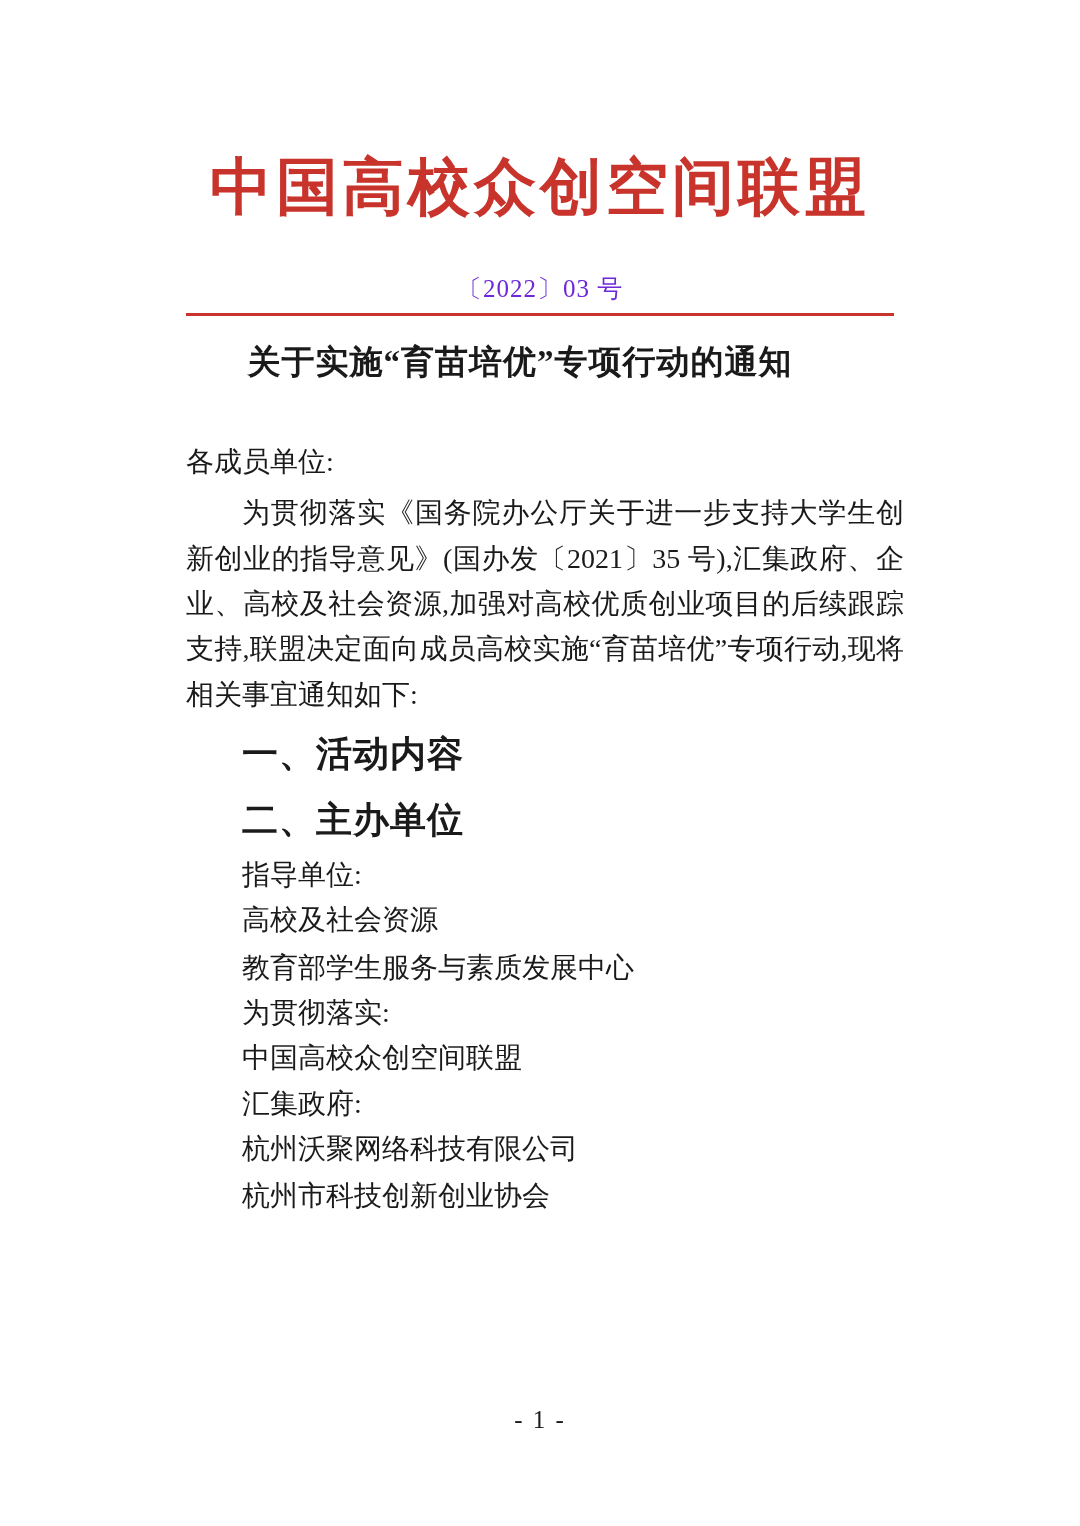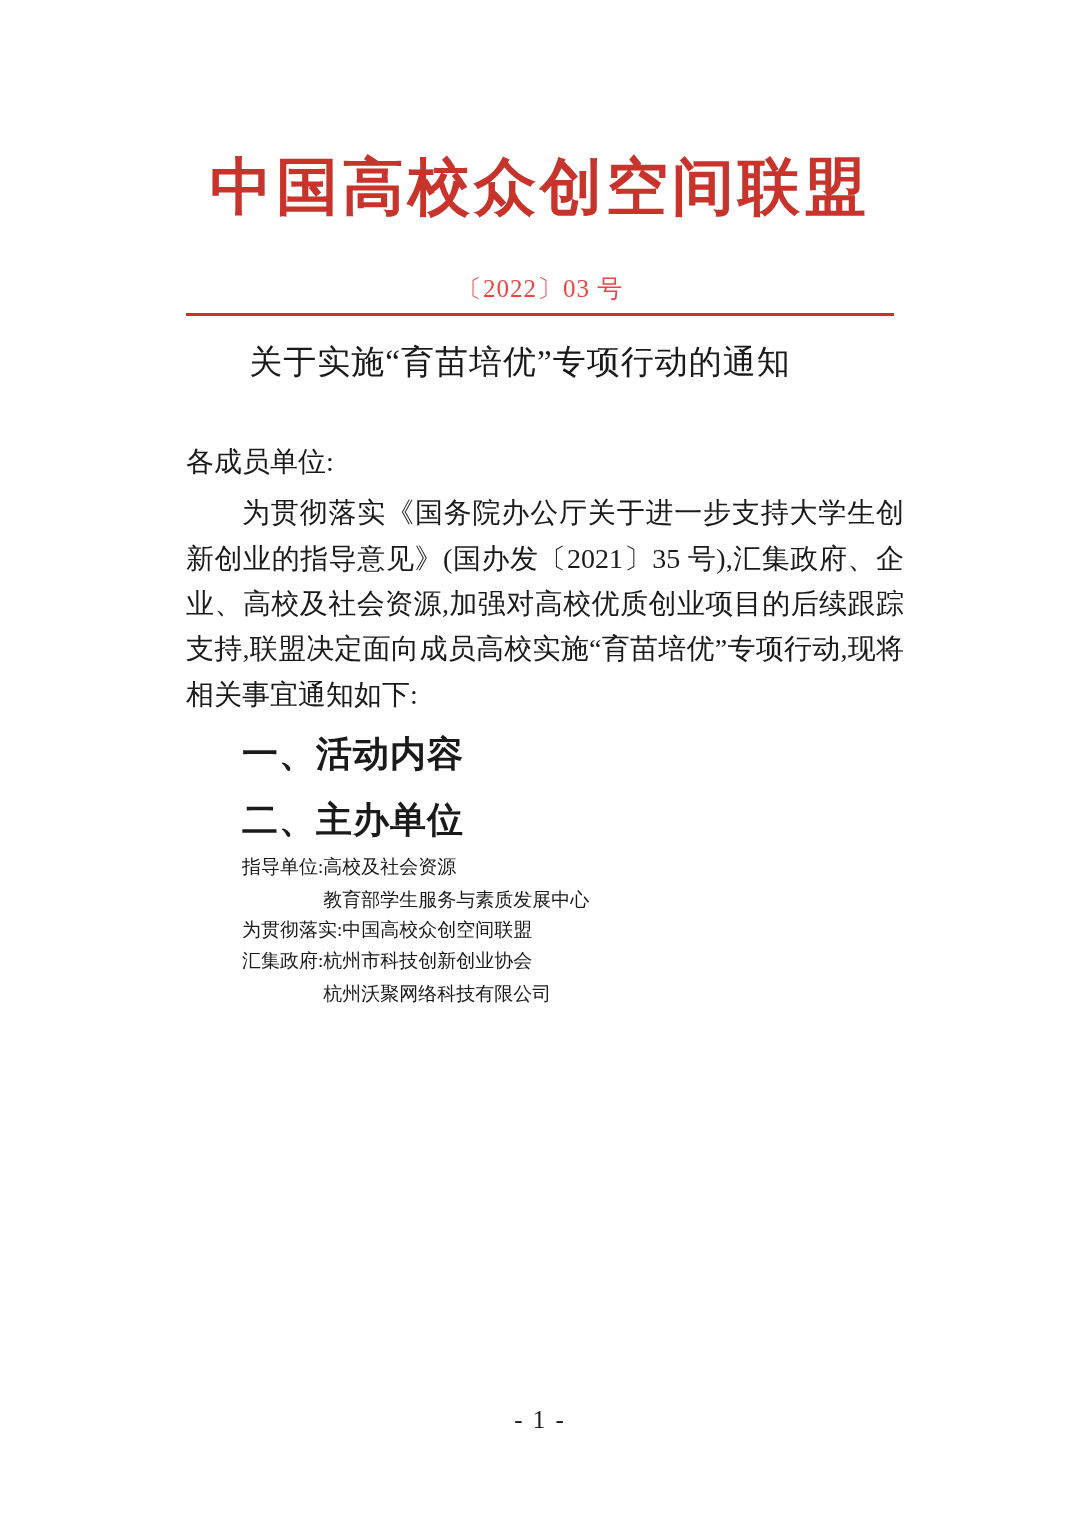--- a/index.html
+++ b/index.html
@@ -33,37 +33,37 @@
     white-space: nowrap;
   }
   .doc-number {
     position: absolute;
     top: 272px;
     left: 0;
     width: 1080px;
     text-align: center;
     font-size: 25px;
     letter-spacing: 1px;
-    color: #ef4444;
+    color: #6d28d9;
   }
   .red-rule {
     position: absolute;
     top: 313px;
     left: 186px;
     width: 708px;
     height: 3px;
     background: #c8342c;
   }
   .doc-title {
     position: absolute;
     top: 340px;
     left: 0;
     width: 1040px;
     text-align: center;
-    font-weight: normal;
+    font-weight: bold;
     font-size: 33px;
     letter-spacing: 1px;
   }
   .body-block {
     position: absolute;
     top: 415px;
     left: 186px;
     width: 718px;
     margin-top: 24px;
   }
@@ -88,23 +88,24 @@
     text-indent: 56px;
     letter-spacing: 1px;
   }
   .org-list {
     margin: 2px 0 0 0;
     padding: 0;
     list-style: none;
   }
   .org-row {
     display: flex;
-    font-size: 19px;
+    font-size: 28px;
     line-height: 1.62;
     padding-left: 56px;
+    flex-direction: column;
   }
   .org-label {
     white-space: nowrap;
   }
   .org-values {
     display: block;
   }
   .org-value {
     display: block;
     white-space: nowrap;
@@ -159,22 +160,22 @@
       </li>
       <li class="org-row">
         <span class="org-label">为贯彻落实:</span>
         <span class="org-values">
           <span class="org-value">中国高校众创空间联盟</span>
         </span>
       </li>
       <li class="org-row">
         <span class="org-label">汇集政府:</span>
         <span class="org-values">
+          <span class="org-value">杭州沃聚网络科技有限公司</span>
           <span class="org-value">杭州市科技创新创业协会</span>
-          <span class="org-value">杭州沃聚网络科技有限公司</span>
         </span>
       </li>
     </ul>
 
   </div>
 
   <div class="page-number">- 1 -</div>
 
 </div>
 

